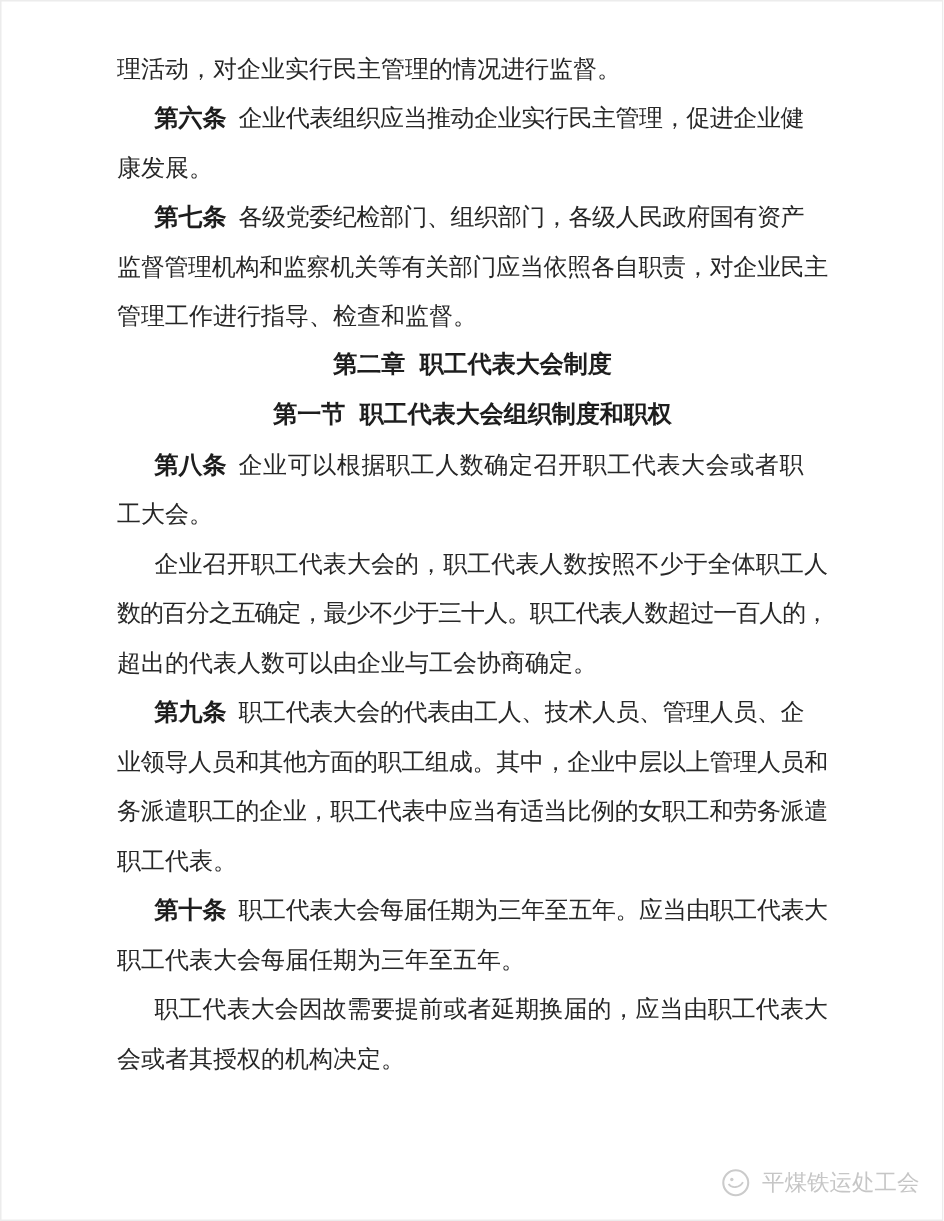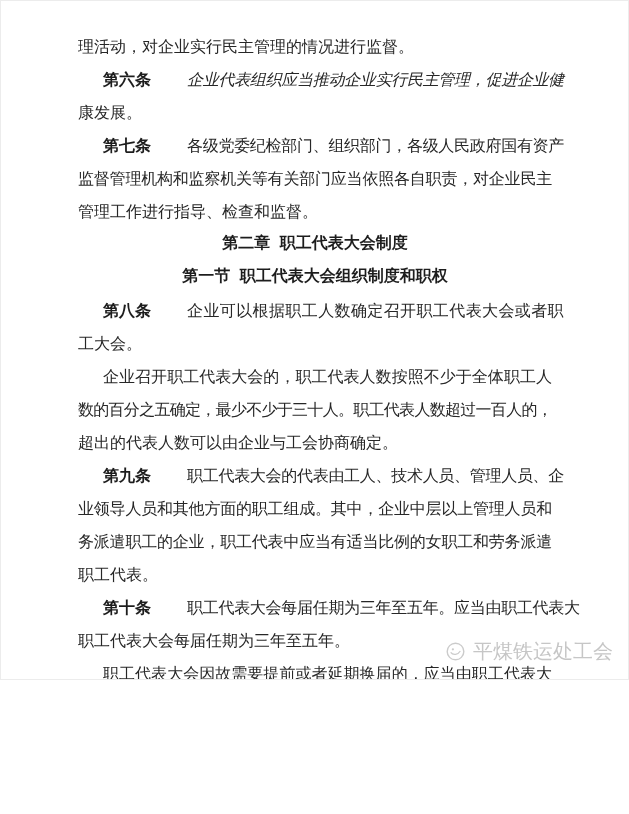--- a/index.html
+++ b/index.html
@@ -3,21 +3,21 @@
 <meta charset="utf-8">
 <style>
   html, body {
     margin: 0;
     padding: 0;
     background: #ffffff;
   }
   .page {
     position: relative;
     width: 629px;
-    height: 680px;
+    height: 814px;
     background: #ffffff;
     border: 1px solid #ececec;
     box-sizing: border-box;
     overflow: hidden;
     font-family: "Liberation Serif", "DejaVu Serif", serif;
   }
   .content {
     position: absolute;
     left: 77px;
     top: 29px;
@@ -29,52 +29,52 @@
     font-size: 16px;
     color: #272727;
     white-space: nowrap;
   }
   .line.article, .line.first {
     padding-left: 25px;
   }
   .line .prefix {
     font-weight: 700;
     color: #1d1d1d;
-    margin-right: 36px;
+    margin-right: 8px;
   }
   .line.chapter, .line.section {
     text-align: center;
     font-weight: 700;
     color: #1d1d1d;
     padding-left: 0;
     font-family: Liberation Mono, monospace;
   }
   .watermark {
     position: absolute;
     right: 15px;
     bottom: 14px;
     display: flex;
     align-items: center;
     gap: 7px;
-    font-size: 20px;
+    font-size: 15px;
     text-shadow: 1px 1px 0 #ffffff;
     white-space: nowrap;
   }
   .watermark svg {
     display: block;
     opacity: 0.9;
   }
 </style>
 </head>
 <body>
 
 <div class="page">
   <div class="content">
       <div class="line cont"><span class="txt">理活动，对企业实行民主管理的情况进行监督。</span></div>
-      <div class="line article full"><span class="prefix">第六条</span><span class="txt" style="letter-spacing: -0.291667px; font-style: italic;">企业代表组织应当推动企业实行民主管理，促进企业健</span></div>
+      <div class="line article full"><span class="prefix">第六条</span><span class="txt" style="letter-spacing: -0.291667px;">企业代表组织应当推动企业实行民主管理，促进企业健</span></div>
       <div class="line cont"><span class="txt">康发展。</span></div>
       <div class="line article full"><span class="prefix">第七条</span><span class="txt" style="letter-spacing: -0.291667px;">各级党委纪检部门、组织部门，各级人民政府国有资产</span></div>
       <div class="line cont full"><span class="txt" style="letter-spacing: -0.2px;">监督管理机构和监察机关等有关部门应当依照各自职责，对企业民主</span></div>
       <div class="line cont"><span class="txt">管理工作进行指导、检查和监督。</span></div>
       <div class="line chapter"><span class="txt">第二章 职工代表大会制度</span></div>
       <div class="line section"><span class="txt">第一节 职工代表大会组织制度和职权</span></div>
       <div class="line article full"><span class="prefix">第八条</span><span class="txt" style="letter-spacing: 0.391304px;">企业可以根据职工人数确定召开职工代表大会或者职</span></div>
       <div class="line cont"><span class="txt">工大会。</span></div>
       <div class="line first full"><span class="txt" style="letter-spacing: 0.0357143px;">企业召开职工代表大会的，职工代表人数按照不少于全体职工人</span></div>
       <div class="line cont full"><span class="txt" style="letter-spacing: -0.709677px;">数的百分之五确定，最少不少于三十人。职工代表人数超过一百人的，</span></div>

